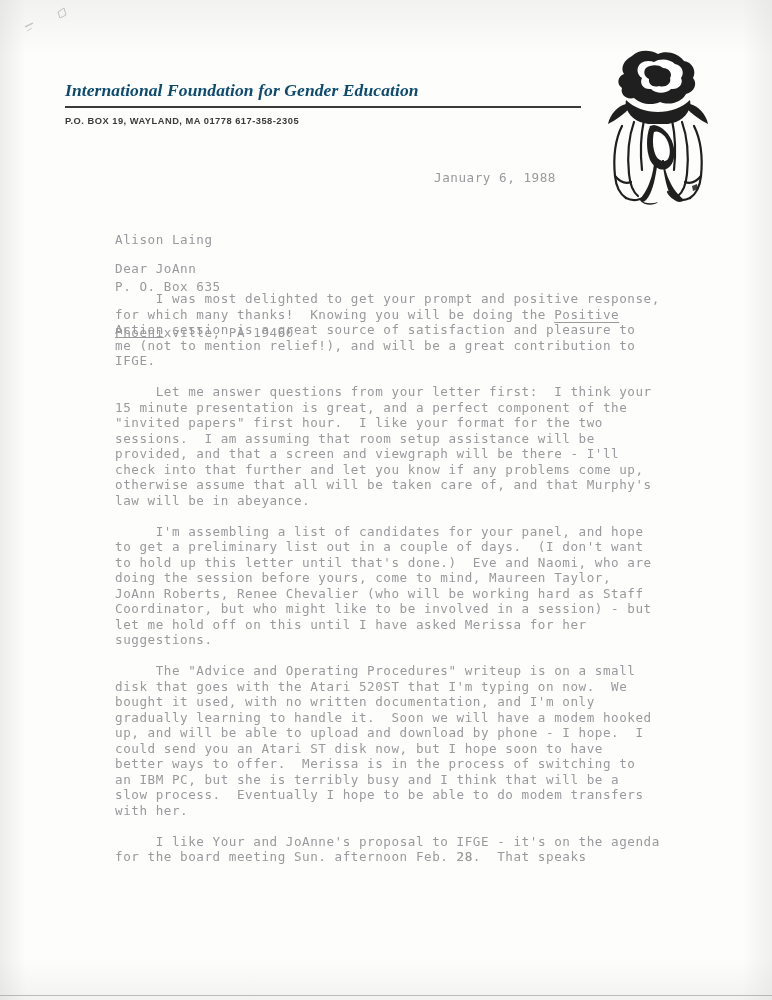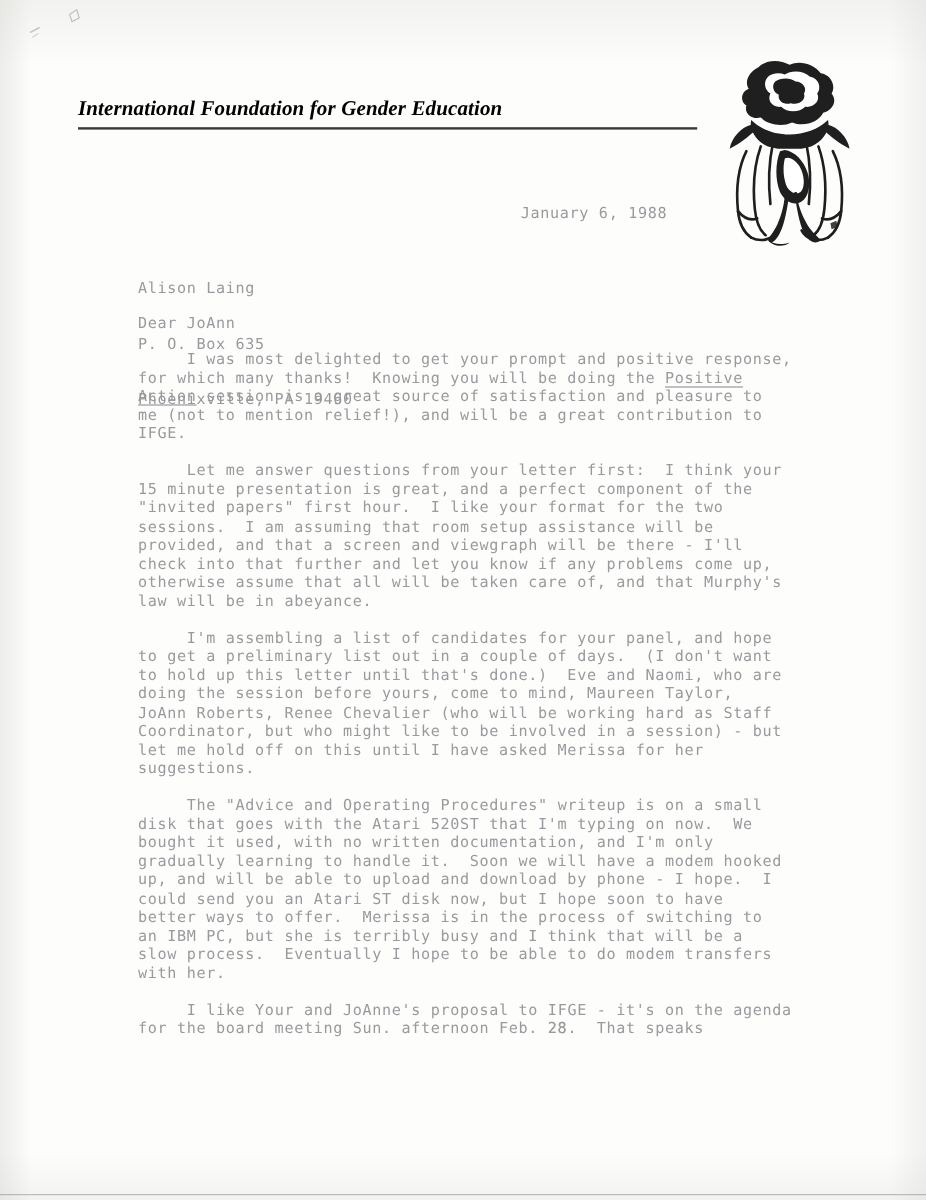--- a/index.html
+++ b/index.html
@@ -47,21 +47,21 @@
     position: absolute;
     left: 65px;
     top: 80px;
     width: 516px;
   }
   #org-name {
     font-family: "Liberation Serif", serif;
     font-style: italic;
     font-weight: bold;
     font-size: 17.5px;
-    color: #000000;
+    color: #0c4a6e;
     letter-spacing: 0.1px;
     line-height: 1.15;
     white-space: nowrap;
   }
   #org-subtitle {
     margin-top: 5px;
     font-family: "Liberation Sans", sans-serif;
     font-size: 9.3px;
     font-weight: bold;
     color: #3a3a3a;
@@ -152,20 +152,21 @@
 
   <svg id="corner-marks" viewBox="0 0 80 40">
     <path d="M44 6 L50 2 L52 9 L46 12 Z" fill="none" stroke="#8c8c8c" stroke-width="1"></path>
     <path d="M11 21 L19 17" fill="none" stroke="#9a9a9a" stroke-width="1.4"></path>
     <path d="M13 25 L18 22" fill="none" stroke="#a8a8a8" stroke-width="1"></path>
   </svg>
 
   <div id="letterhead">
     <div id="org-name">International Foundation for Gender Education</div>
     <div id="letterhead-rule"></div>
+    <div id="org-address">P.O. BOX 19, WAYLAND, MA 01778 617-358-2305</div>
   </div>
 
   <div id="logo">
     <svg viewBox="0 0 124 172" xmlns="http://www.w3.org/2000/svg">
       <g fill="#1f1f1f">
 
         <path d="M36 22 C28 26 24 34 28 40 C22 42 20 50 26 54
                  C24 60 30 66 38 64 C44 70 56 72 64 68
                  C74 72 86 68 90 60 C98 58 102 50 97 44
                  C101 37 96 28 88 27 C82 19 70 16 62 20

